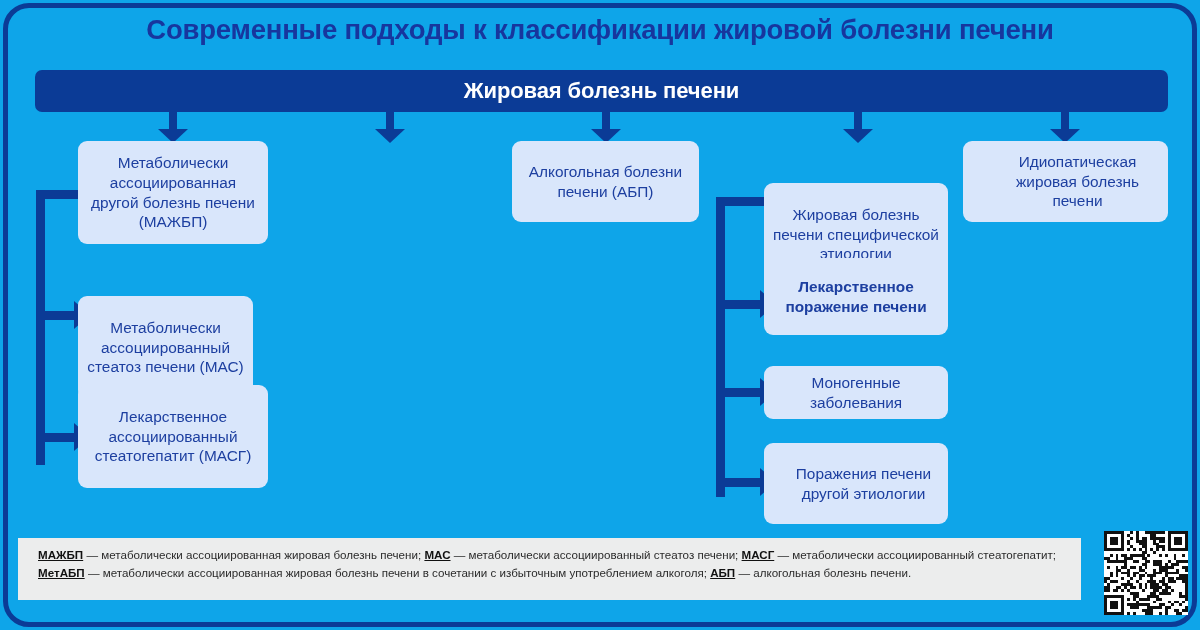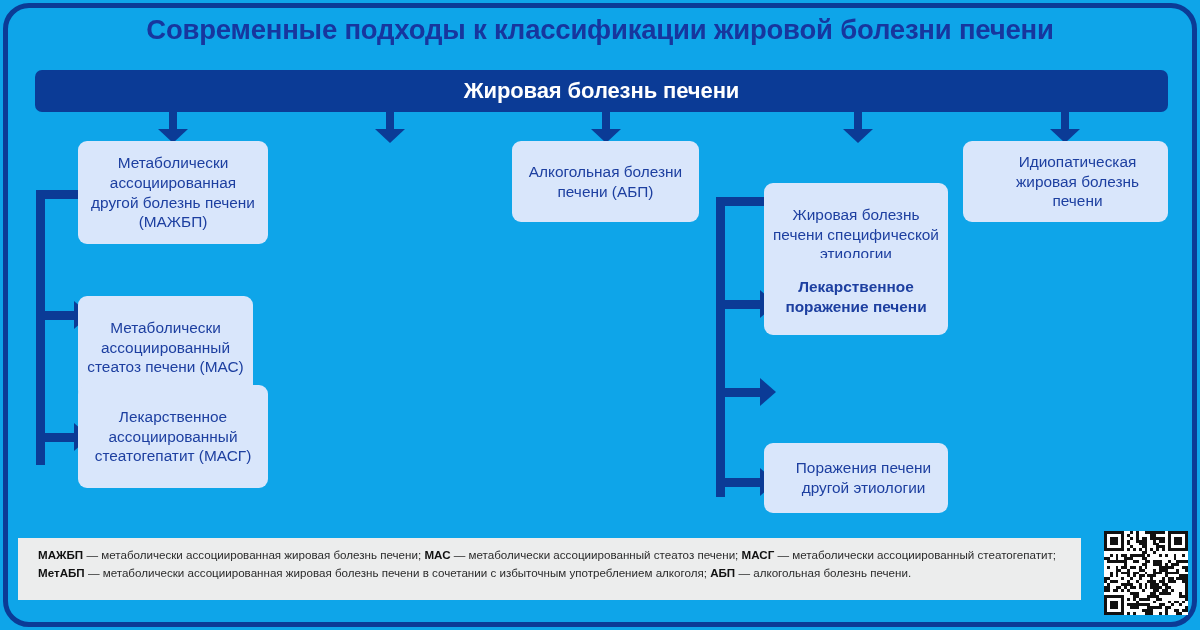--- a/index.html
+++ b/index.html
@@ -147,21 +147,21 @@
     top: 538px;
     width: 1063px;
     height: 62px;
     box-sizing: border-box;
     background: #eceded;
     padding: 8px 14px 8px 20px;
     font-size: 11.6px;
     line-height: 1.52;
     color: #2b2b2b;
   }
-  .footnote b { color: #111111; font-weight: bold; }
+  .footnote b { color: #111111; font-weight: bold; text-decoration: underline; }
 
   
   .qr-wrap {
     position: absolute;
     left: 1104px;
     top: 531px;
     width: 84px;
     height: 84px;
     background: #ffffff;
   }
@@ -247,21 +247,24 @@
     <div class="bhead" style="left:44px;"></div>
   </div>
   <div class="branch" style="left:716px; top:468px; width:62px;">
     <div class="barm" style="width:46px;"></div>
     <div class="bhead" style="left:44px;"></div>
   </div>
 
   <div class="node" style="left:764px; top:258px; width:184px; height:77px;font-weight:bold;">
     <span>Лекарственное поражение печени</span>
   </div>
-  <div class="node" style="left:764px; top:443px; width:184px; height:70px;padding-left:23px;">
+  <div class="node" style="left:764px; top:366px; width:184px; height:53px;">
+    <span>Моногенные заболевания</span>
+  </div>
+  <div class="node" style="left:764px; top:443px; width:184px; height:81px;padding-left:23px;">
     <span>Поражения печени другой этиологии</span>
   </div>
 
   <div class="node" style="left:963px; top:141px; width:205px; height:81px;padding-left:32px;">
     <span>Идиопатическая жировая болезнь печени</span>
   </div>
 
   <div class="footnote">
     <span id="footnote-text"><b>МАЖБП</b><span> — метаболически ассоциированная жировая болезнь печени; </span><b>МАС</b><span> — метаболически ассоциированный стеатоз печени; </span><b>МАСГ</b><span> — метаболически ассоциированный стеатогепатит; </span><b>МетАБП</b><span> — метаболически ассоциированная жировая болезнь печени в сочетании с избыточным употреблением алкоголя; </span><b>АБП</b><span> — алкогольная болезнь печени.</span></span>
   </div>

